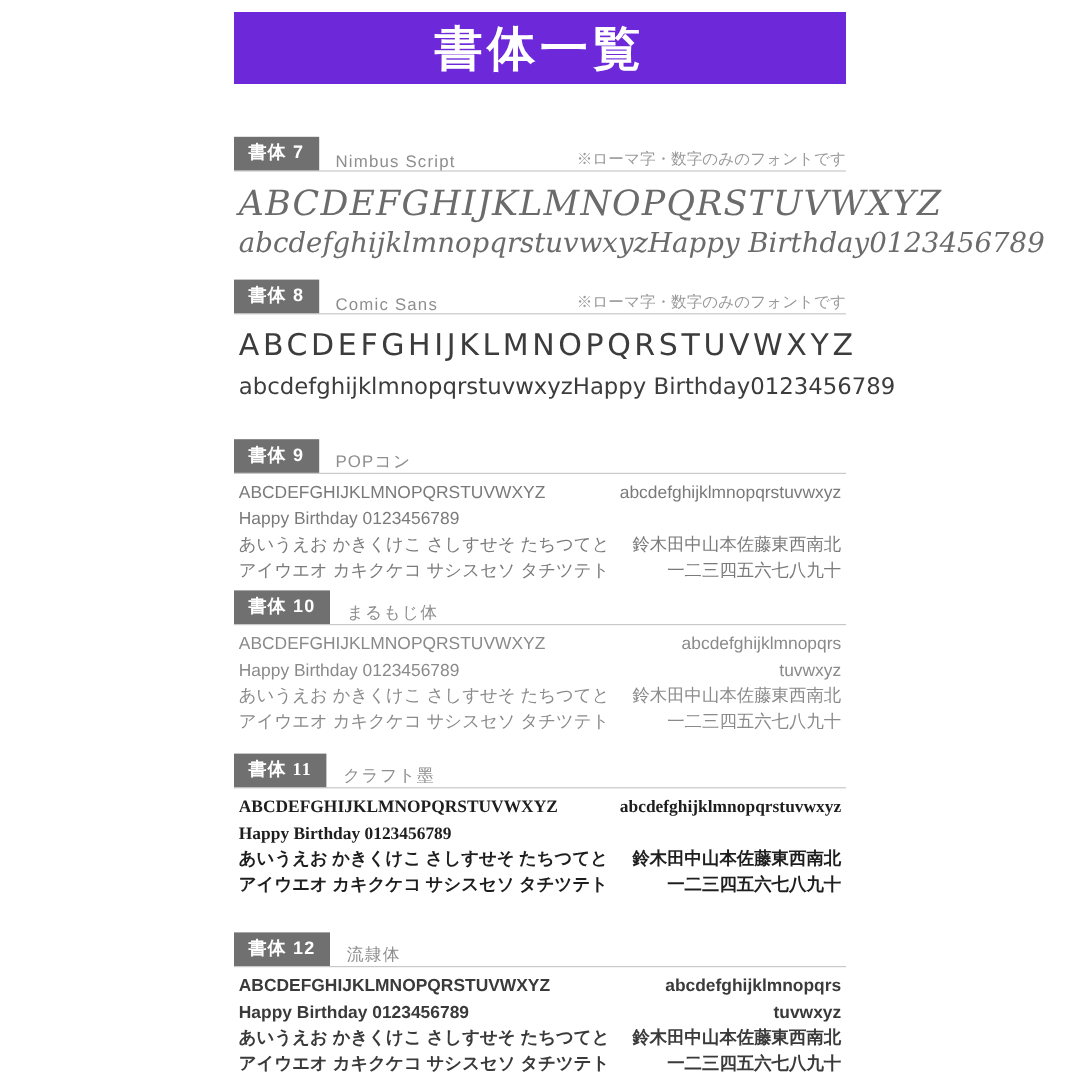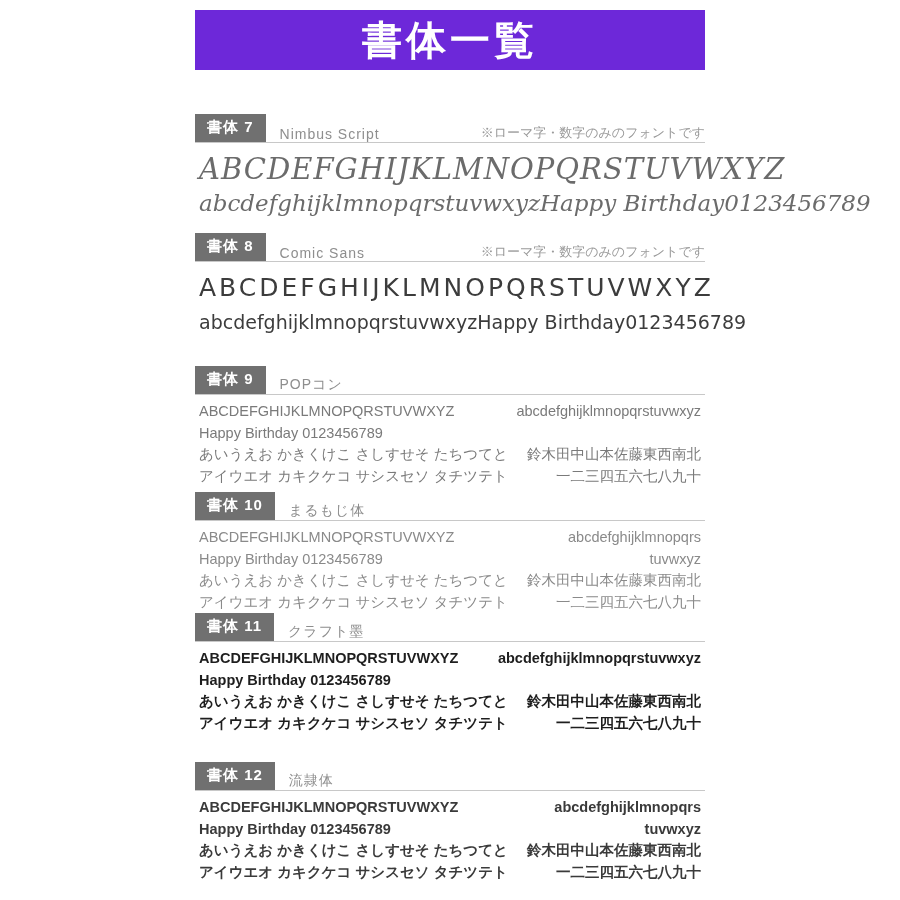--- a/index.html
+++ b/index.html
@@ -10,21 +10,21 @@
   .banner{height:60px;background:#6d28d9;display:flex;align-items:center;justify-content:center;}
   .banner-title{color:#ffffff;font-size:40px;font-weight:bold;letter-spacing:4px;}
   
   .font-section{margin-top:16px;}
   .sec-head{display:flex;align-items:flex-end;border-bottom:1px solid #c8c8c8;}
   .badge{background:#707070;color:#ffffff;font-size:15px;font-weight:bold;padding:4px 12px 5px;letter-spacing:1px;white-space:nowrap;}
   .fname{margin-left:14px;font-size:14px;color:#8e8e8e;letter-spacing:1px;white-space:nowrap;}
   .fnote{margin-left:auto;font-size:13px;color:#9a9a9a;white-space:nowrap;}
   
   .s7{margin-top:44px;} .s8{margin-top:14px;} .s9{margin-top:28px;}
-  .s10{margin-top:5px;} .s11{margin-top:0;} .s12{margin-top:28px;}
+  .s10{margin-top:5px;} .s11{margin-top:15px;font-family:Liberation Serif, serif;} .s12{margin-top:28px;}
   
   .sample{padding:8px 4px 0;}
   .sample-ab{padding:6px 4px 0;}
   .upper7{font-family:"DejaVu Serif",serif;font-style:italic;font-size:29px;line-height:36px;color:#6b6b6b;letter-spacing:1px;white-space:nowrap;}
   .line2-7{display:flex;justify-content:space-between;font-family:"DejaVu Serif",serif;font-style:italic;font-size:23px;line-height:32px;color:#6b6b6b;white-space:nowrap;}
   .upper8{font-family:"DejaVu Sans",sans-serif;font-size:25px;line-height:36px;color:#3c3c3c;letter-spacing:3px;white-space:nowrap;}
   .line2-8{display:flex;justify-content:space-between;font-family:"DejaVu Sans",sans-serif;font-size:19px;line-height:32px;color:#3c3c3c;white-space:nowrap;}
   .rows{font-size:14.5px;line-height:21.5px;}
   .row{display:flex;justify-content:space-between;white-space:nowrap;}
   .row .l{text-align:left;}

